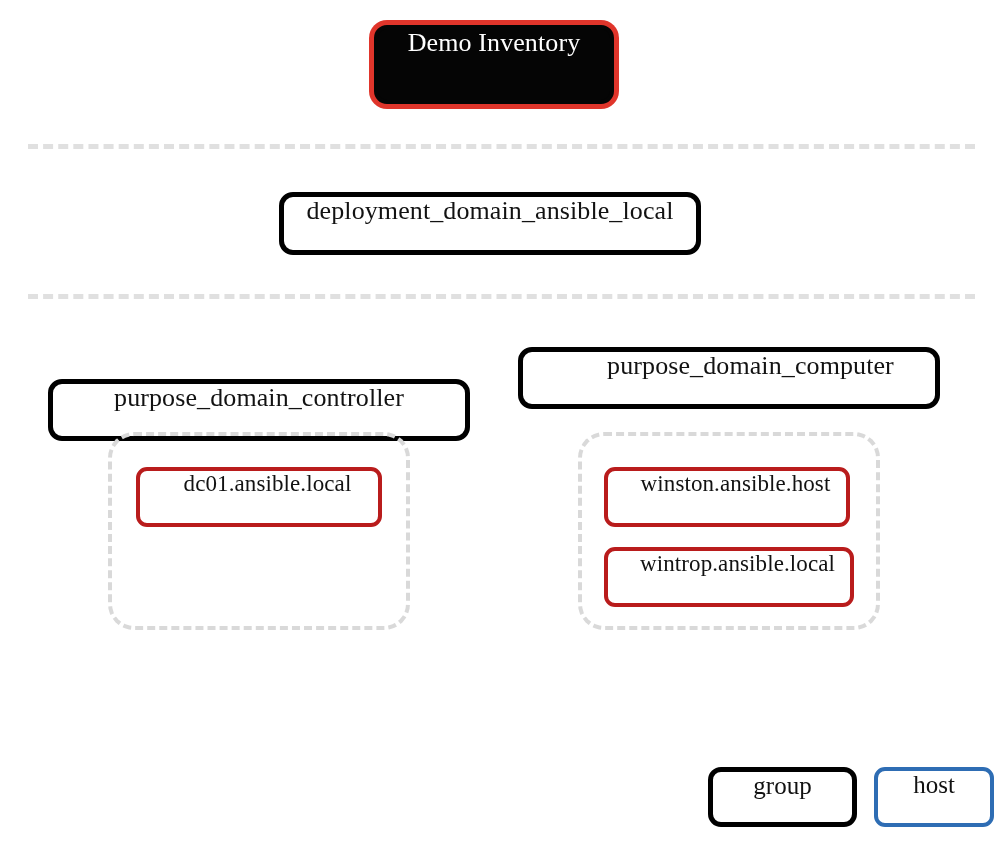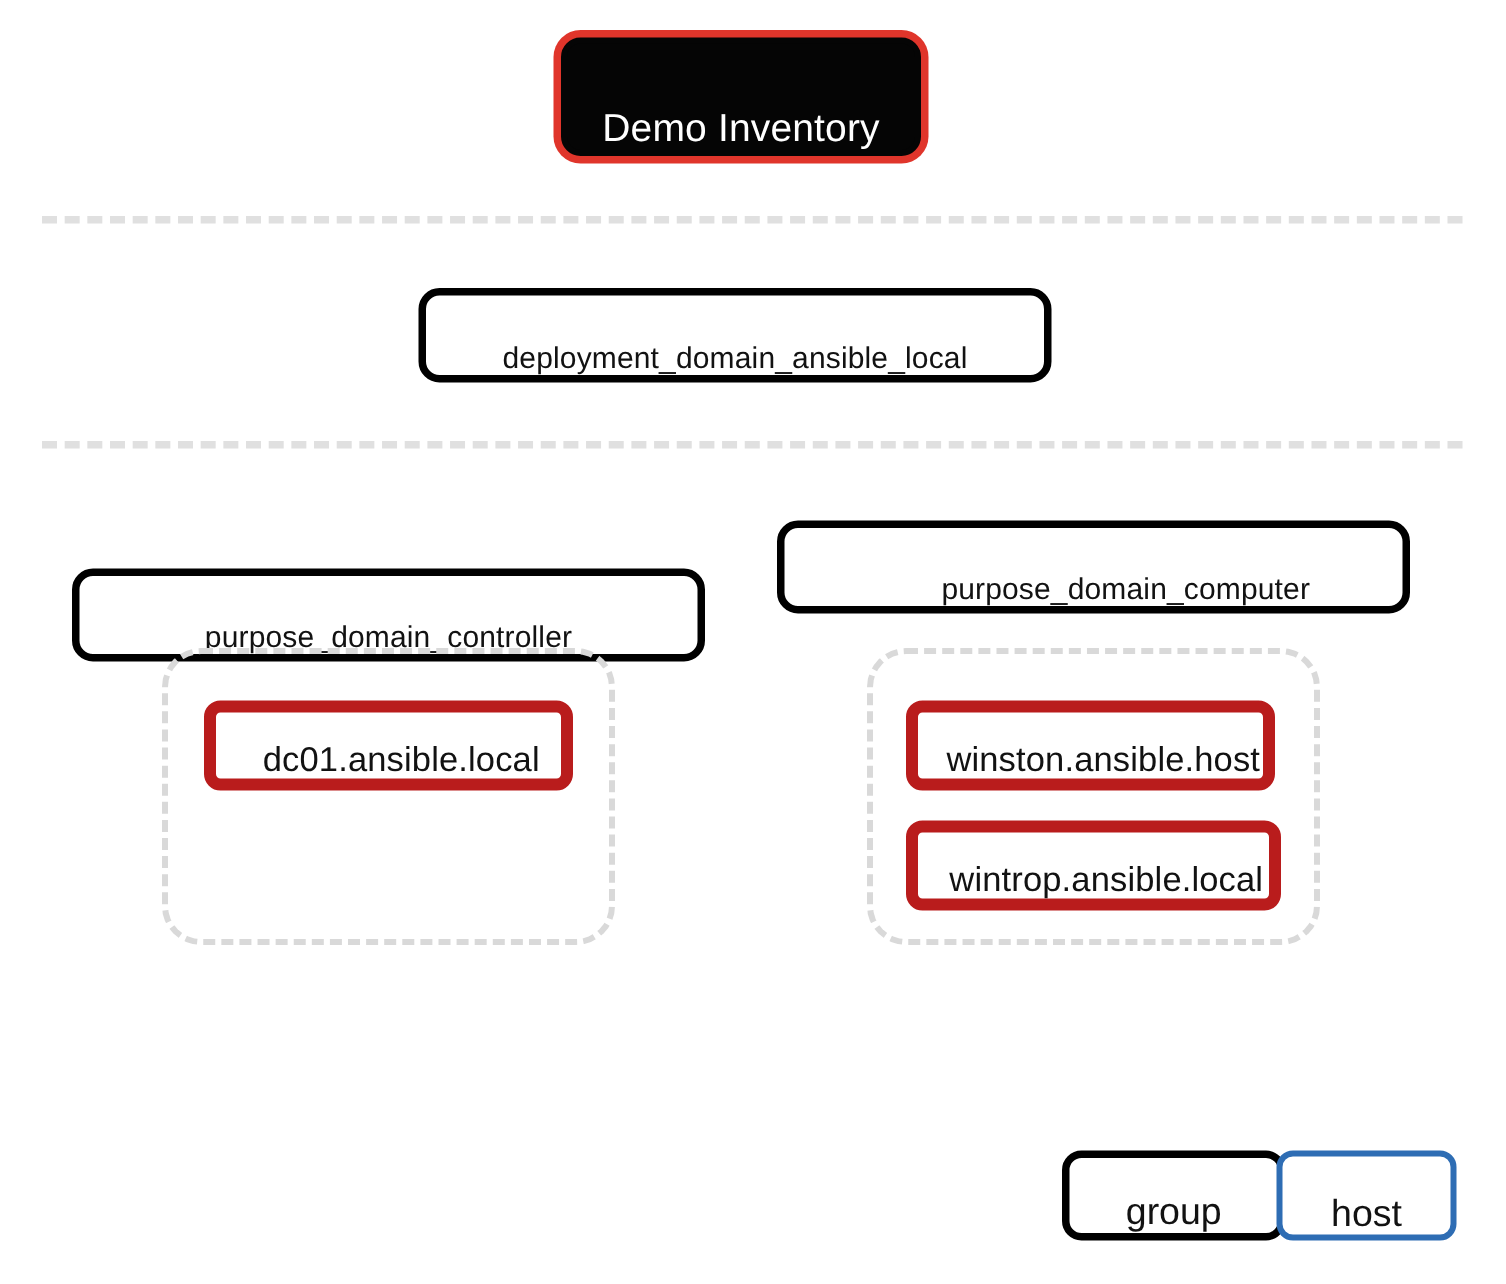--- a/index.html
+++ b/index.html
@@ -17,52 +17,53 @@
     height: 856px;
     background: #ffffff;
     overflow: hidden;
   }
 
   
   .node {
     position: absolute;
     box-sizing: border-box;
     display: flex;
-    align-items: flex-end;
+    align-items: flex-start;
     justify-content: center;
     text-align: center;
     background: #ffffff;
     border-radius: 12px;
     color: #121212;
     line-height: 1.1;
     white-space: nowrap;
+    font-family: Liberation Serif, serif;
   }
 
   
   .node--root {
     background: #050505;
     color: #ffffff;
     border: 4px solid #050505;
     border-radius: 13px;
     box-shadow: 0 0 0 5px #e0352b;
     font-size: 26px;
     letter-spacing: 0.1px;
   }
 
   
   .node--group {
     border: 5px solid #000000;
     border-radius: 14px;
-    font-size: 20px;
+    font-size: 26px;
     letter-spacing: 0.1px;
   }
 
   
   .node--host {
-    border: 8px solid #b91c1c;
+    border: 4px solid #b91c1c;
     border-radius: 11px;
     font-size: 23px;
     letter-spacing: 0.1px;
     padding-left: 17px;
   }
 
   
   .node--legend-group {
     border: 5px solid #000000;
     border-radius: 13px;
@@ -130,17 +131,17 @@
   </div>
 
   <div class="node node--host" style="left:604px; top:547px; width:250px; height:60px;">
     <span>wintrop.ansible.local</span>
   </div>
 
   <div class="node node--legend-group" style="left:708px; top:767px; width:149px; height:60px;">
     <span>group</span>
   </div>
 
-  <div class="node node--legend-host" style="left:851px; top:767px; width:120px; height:60px;">
+  <div class="node node--legend-host" style="left:874px; top:767px; width:120px; height:60px;">
     <span>host</span>
   </div>
 
 </div>
 
 </body></html>

